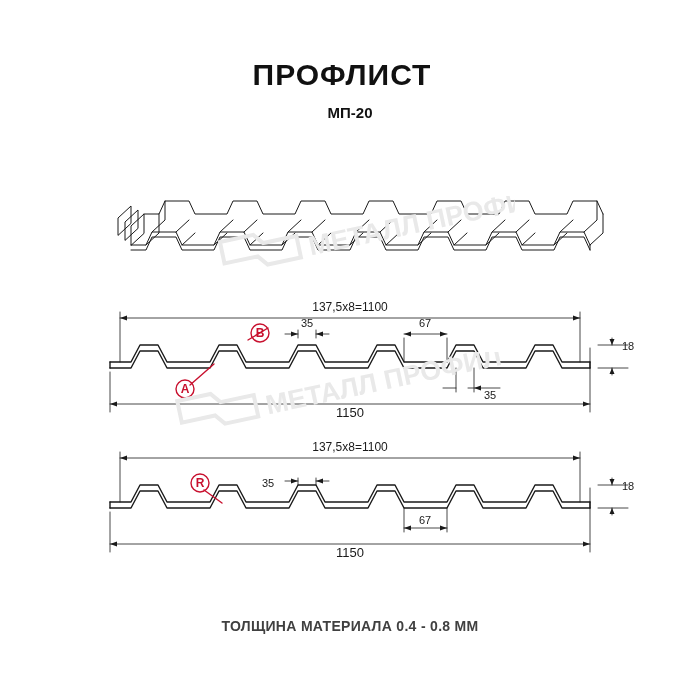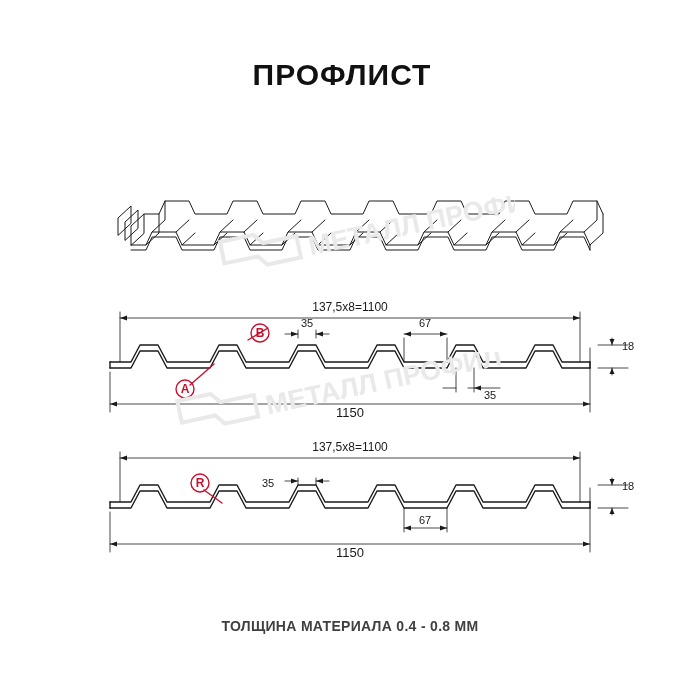--- a/index.html
+++ b/index.html
@@ -64,20 +64,21 @@
     opacity: 1;
   }
   .wm svg { display: block; }
 </style>
 </head>
 <body>
 
 <div class="page">
 
   <div class="title">ПРОФЛИСТ</div>
+  <div class="subtitle">МП-20</div>
 
   <svg class="drawing" viewBox="0 0 700 700">
     <g fill="none" stroke="#1a1a1a" stroke-width="1" stroke-linejoin="round" stroke-linecap="round">
 
       <g>
 
         <path d="M118 235 L118 218 L131 206 L131 223 Z"></path>
         <path d="M125 240 L125 222 L138 210 L138 228 Z"></path>
         <path d="M131 245 L131 226 L144 214 L144 233 Z"></path>
 

